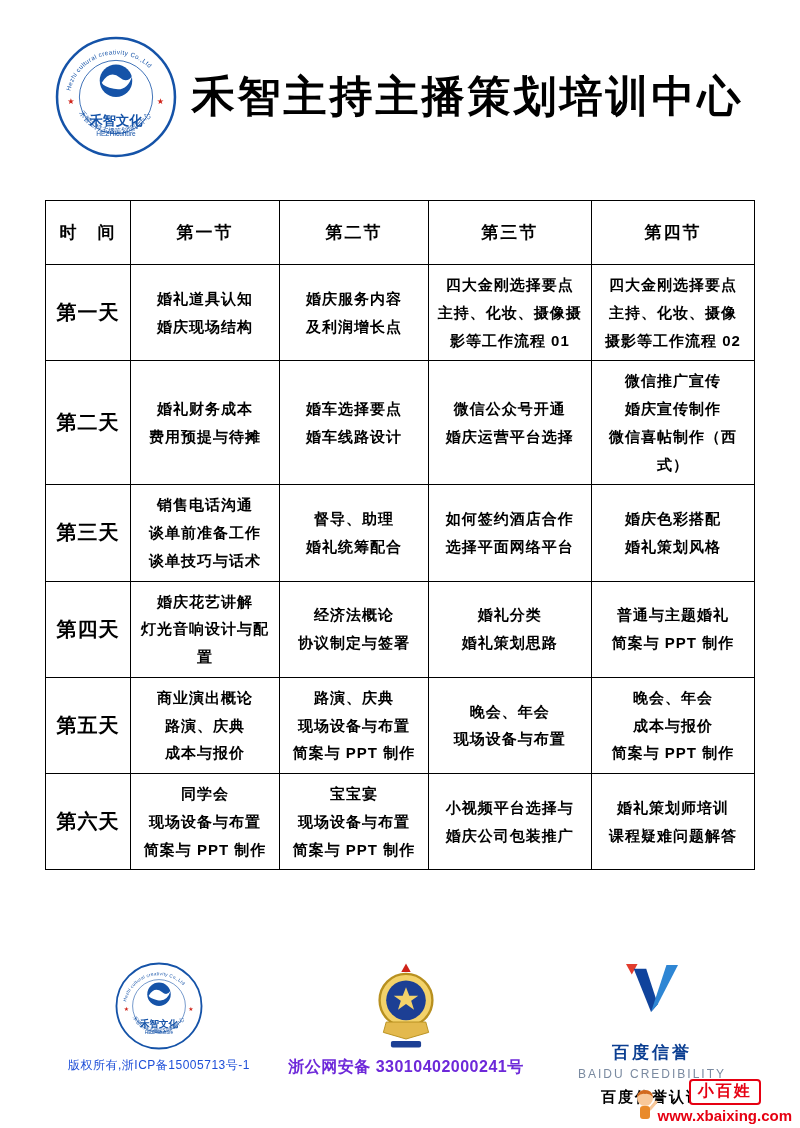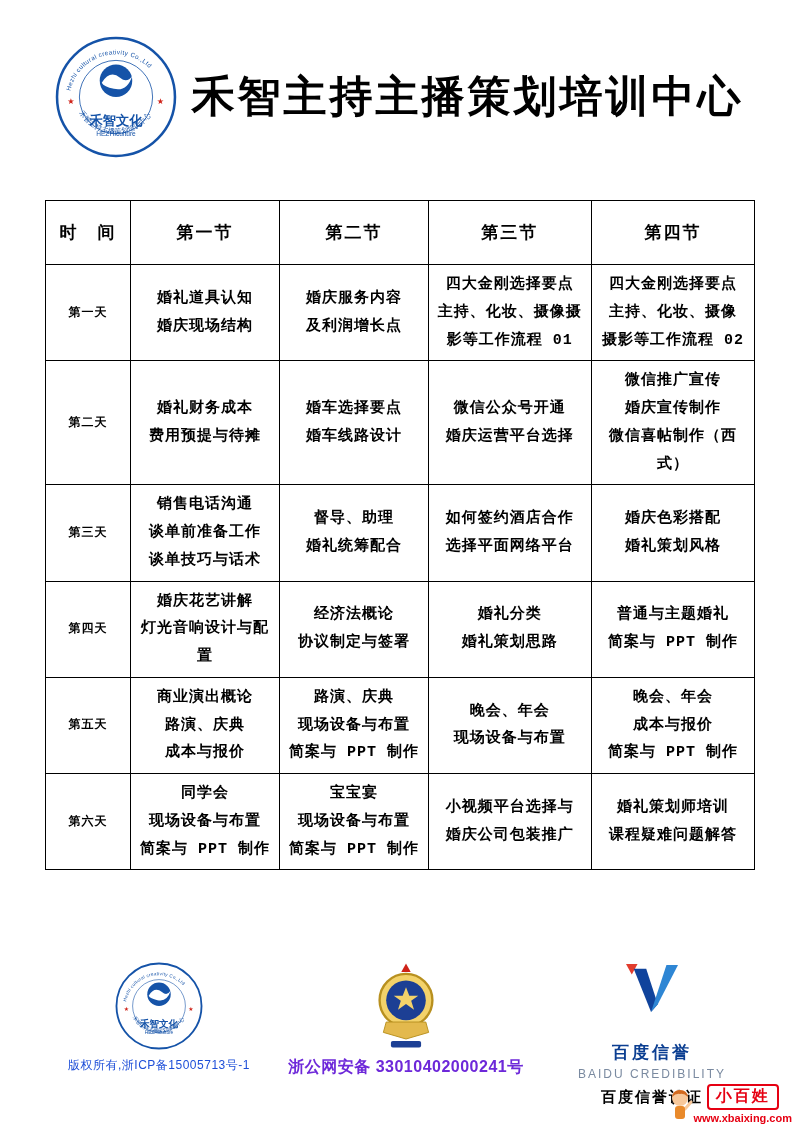--- a/index.html
+++ b/index.html
@@ -12,32 +12,32 @@
 
   
   .header { display:flex; align-items:center; padding:36px 42px 0 55px; }
   .logo-main { width:122px; height:122px; flex:0 0 auto; }
   .title {
     flex:1; text-align:center;
     font-size:43px; font-weight:900; letter-spacing:3px; color:#000;
   }
 
   
-  .schedule-wrap { padding:42px 45px 12px 45px;font-family:Liberation Mono, monospace; }
+  .schedule-wrap { padding:42px 45px 12px 45px; }
   table.schedule { width:100%; border-collapse:collapse; table-layout:fixed; }
   .schedule th, .schedule td {
     border:1px solid #000; text-align:center; vertical-align:middle;
     padding:6px 4px;
   }
   .schedule thead th { height:64px; font-size:17px; font-weight:bold; letter-spacing:2px; }
   .schedule tbody td {
     height:96px; font-size:15px; font-weight:600; line-height:1.85;
     white-space:pre-line; letter-spacing:1px;
   }
-  .schedule td.day { font-size:12px; letter-spacing:1px; }
+  .schedule td.day { font-size:20px; letter-spacing:1px; }
 
   
   .footer { display:flex; justify-content:space-between; align-items:flex-start; padding:80px 58px 0 68px; }
   .foot { display:flex; flex-direction:column; align-items:center; gap:7px; min-width:180px; }
   .logo-foot { width:88px; height:88px; }
   .copyright { font-size:12px; color:#1d4ed8; letter-spacing:0.5px; }
   .police-badge { width:66px; height:88px; }
   .police-text { font-size:16px; font-weight:bold; color:#6d28d9; letter-spacing:0.5px; }
   .baidu-icon { width:58px; height:52px; }
   .baidu-title { font-size:17px; font-weight:bold; color:#0b3e91; letter-spacing:3px;margin-top:20px; }
@@ -45,21 +45,21 @@
   .baidu-cert { font-size:15px; font-weight:bold; color:#000; margin-top:0; letter-spacing:2px; }
 
   
   .watermark { position:absolute; right:8px; bottom:4px; display:flex; align-items:flex-end; gap:0;justify-content:flex-end; }
   .wm-col { display:flex; flex-direction:column; align-items:center; gap:2px; }
   .wm-badge {
     display:inline-block; border:2px solid #e60012; color:#e60012;
     font-weight:bold; font-size:16px; padding:0 7px 1px 7px; border-radius:4px;
     letter-spacing:2px; background:#fff;
   }
-  .wm-url { color:#e60012; font-size:11px; font-weight:bold; }
+  .wm-url { color:#e60012; font-size:15px; font-weight:bold; }
 </style>
 </head>
 <body>
 
 <div class="page">
 
   <div class="header">
     <svg class="logo-main" viewBox="0 0 120 120">
       <circle cx="60" cy="60" r="58" fill="#ffffff" stroke="#1553a8" stroke-width="2.5"></circle>
       <circle cx="60" cy="60" r="36" fill="none" stroke="#1553a8" stroke-width="0.8"></circle>

